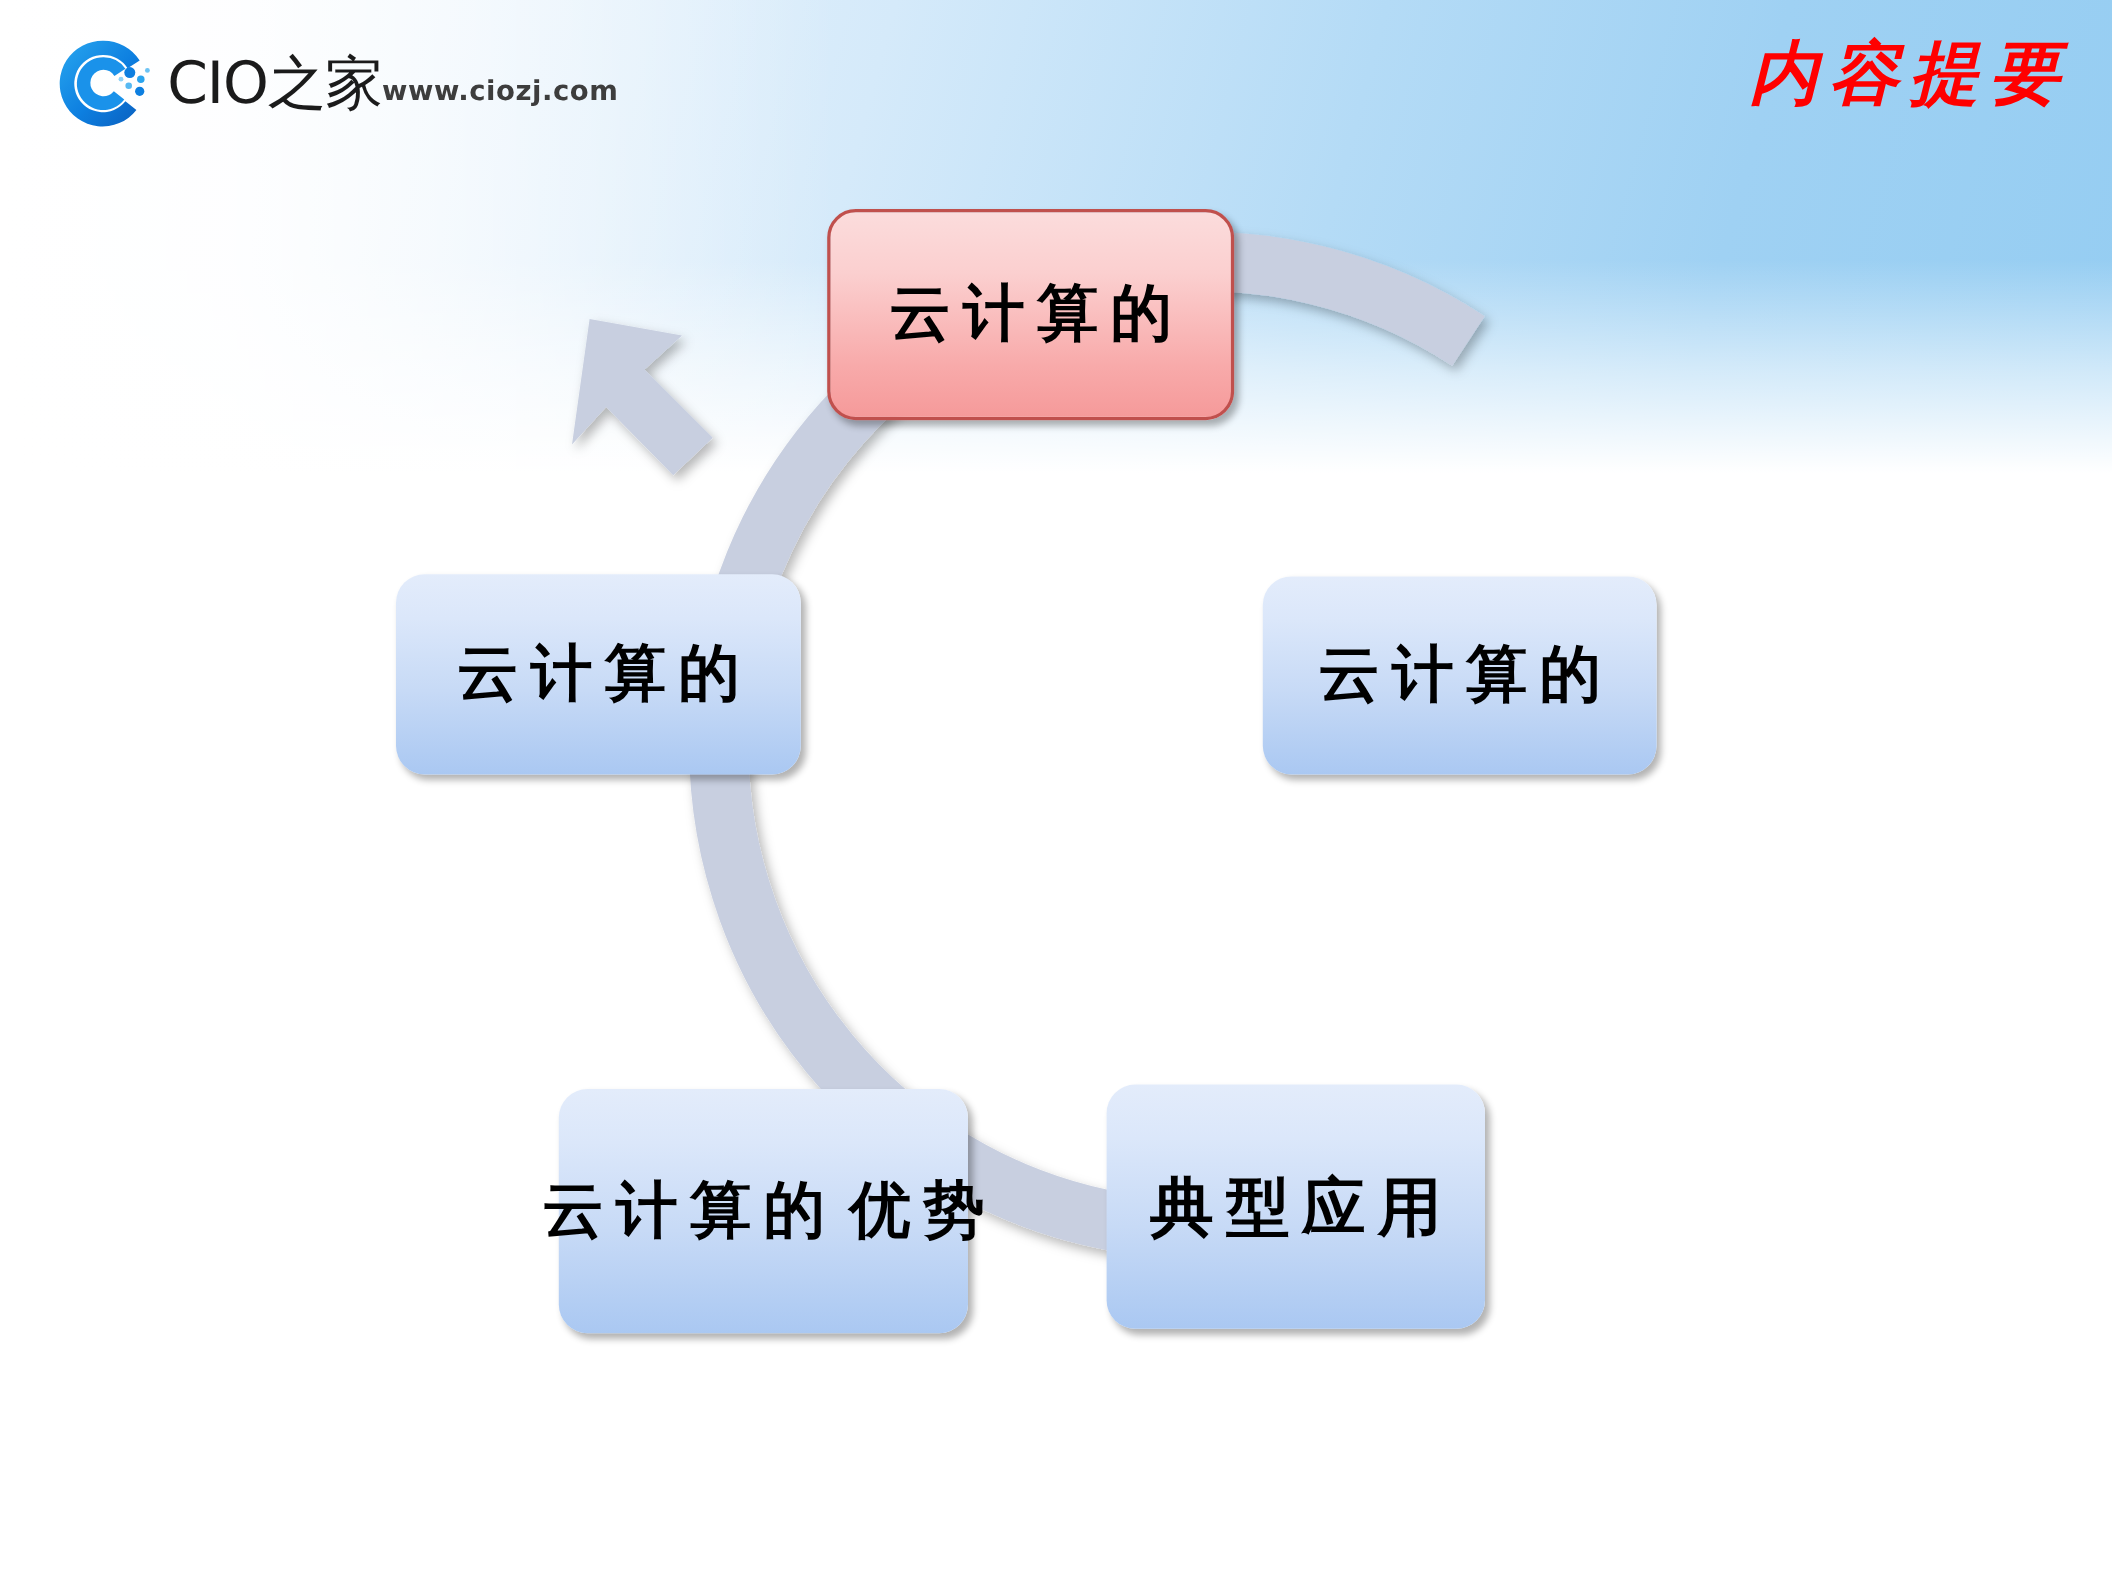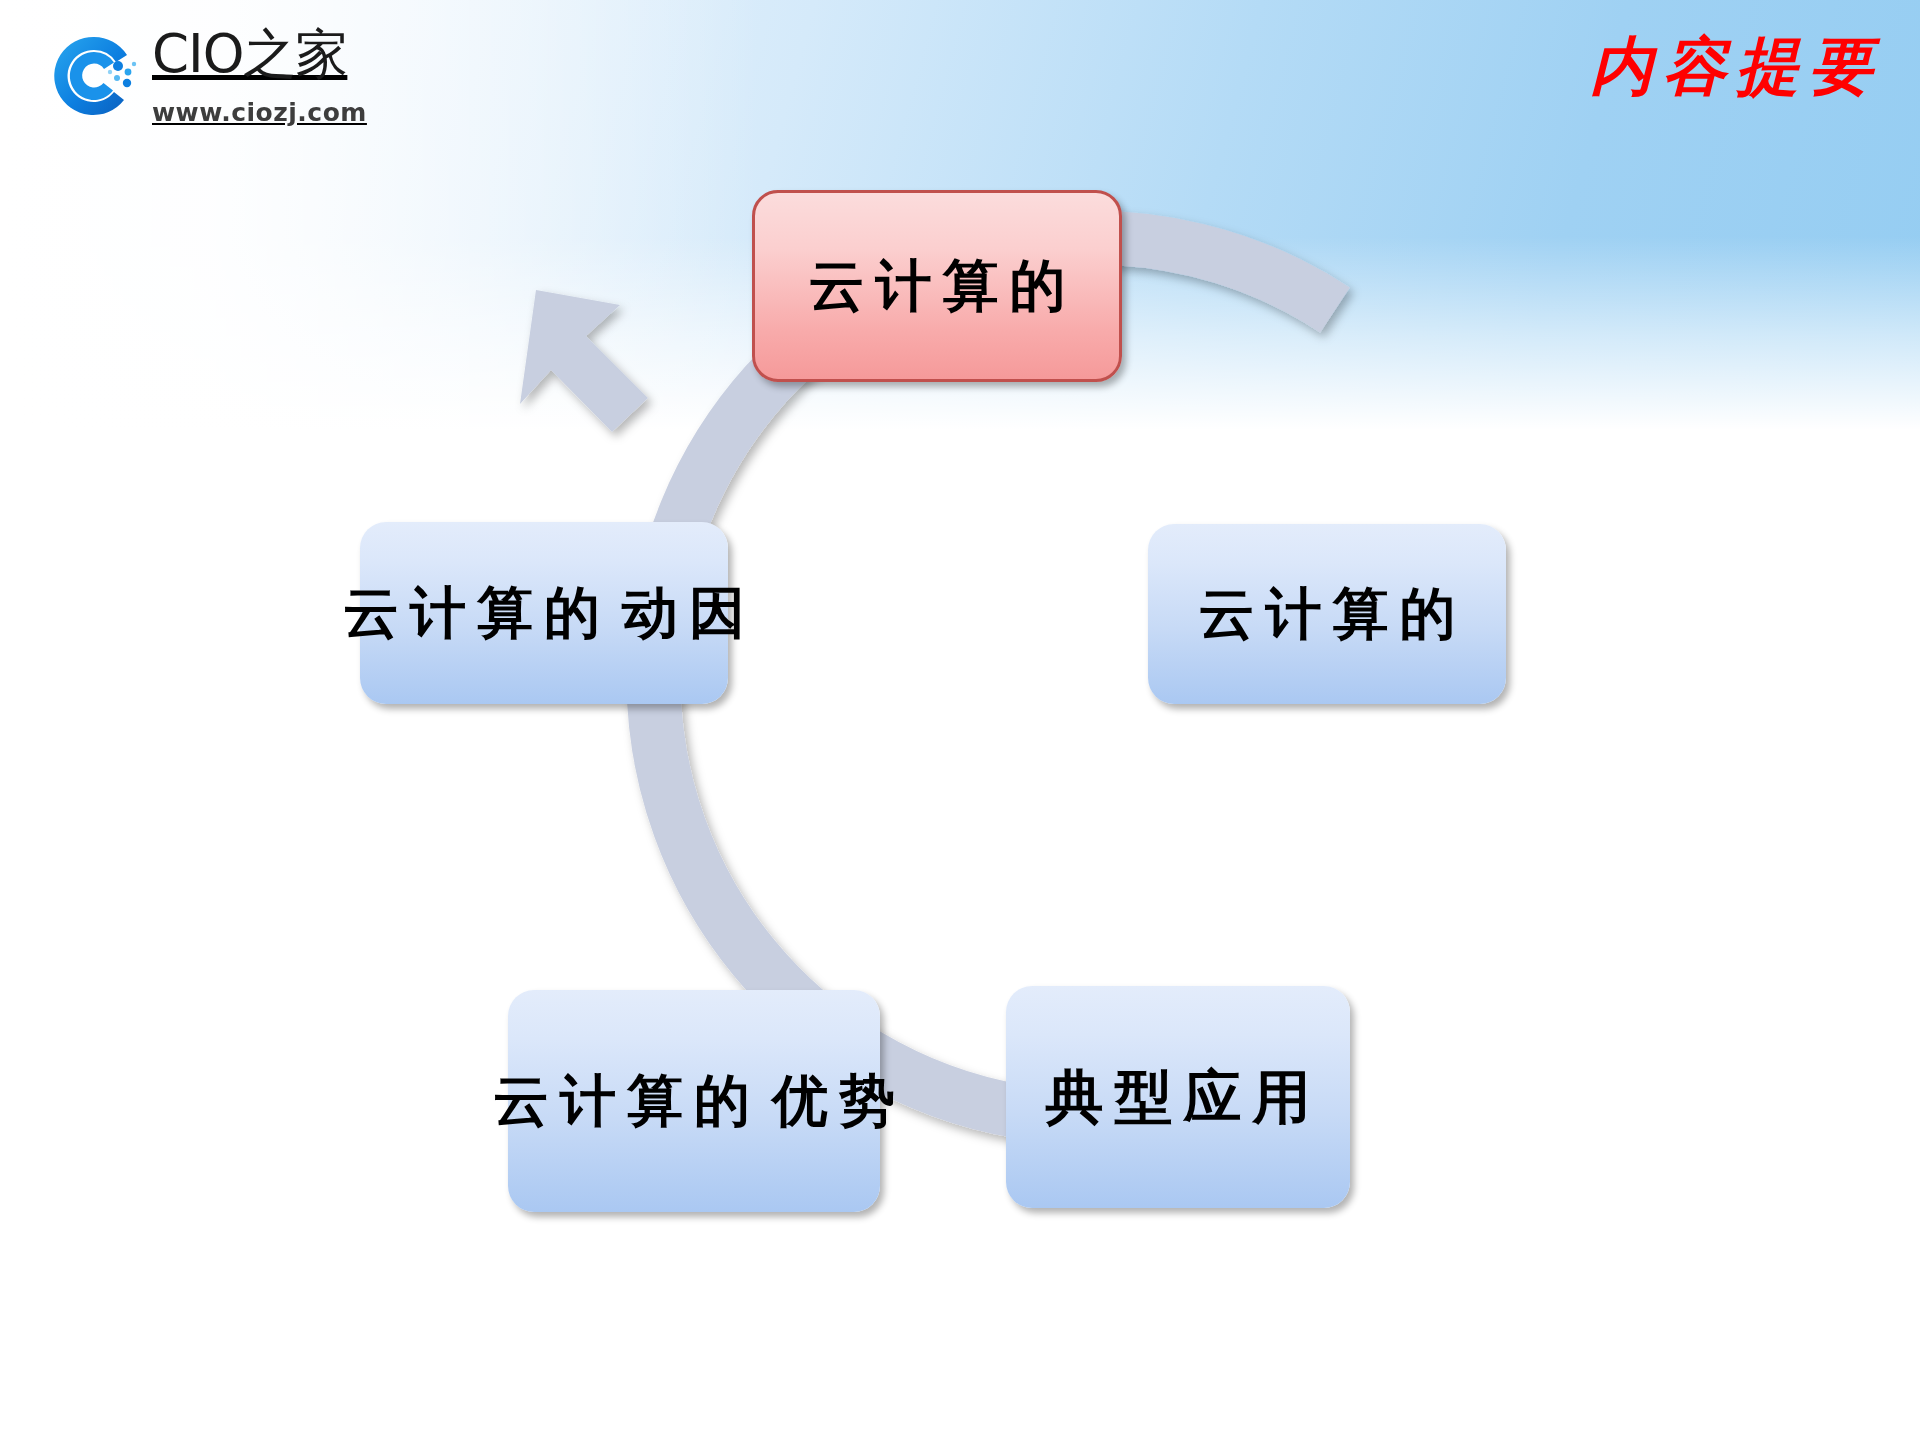--- a/index.html
+++ b/index.html
@@ -101,24 +101,23 @@
     gap: 12px;
   }
   .logo-mark {
     position: relative;
     width: 92px;
     height: 92px;
     flex: 0 0 92px;
   }
   .logo-text {
     display: flex;
-    flex-direction: column;
+    flex-direction: row;
     justify-content: space-between;
     line-height: 1;
-    text-decoration: underline;
   }
   .logo-title {
     font-family: "DejaVu Sans", "Liberation Sans", sans-serif;
     font-size: 53px;
     font-weight: 500;
     color: #1b1b1b;
     letter-spacing: -1px;
     white-space: nowrap;
   }
   .logo-url {
@@ -269,16 +268,15 @@
     <span class="line">典型应用</span>
   </div>
 
   <div class="node node-blue" id="node-advantage">
     <span class="line">云计算的</span>
     <span class="line">优势</span>
   </div>
 
   <div class="node node-blue" id="node-motive">
     <span class="line">云计算的</span>
-    <span class="line">动因</span>
   </div>
 
 </div>
 
 </body></html>

